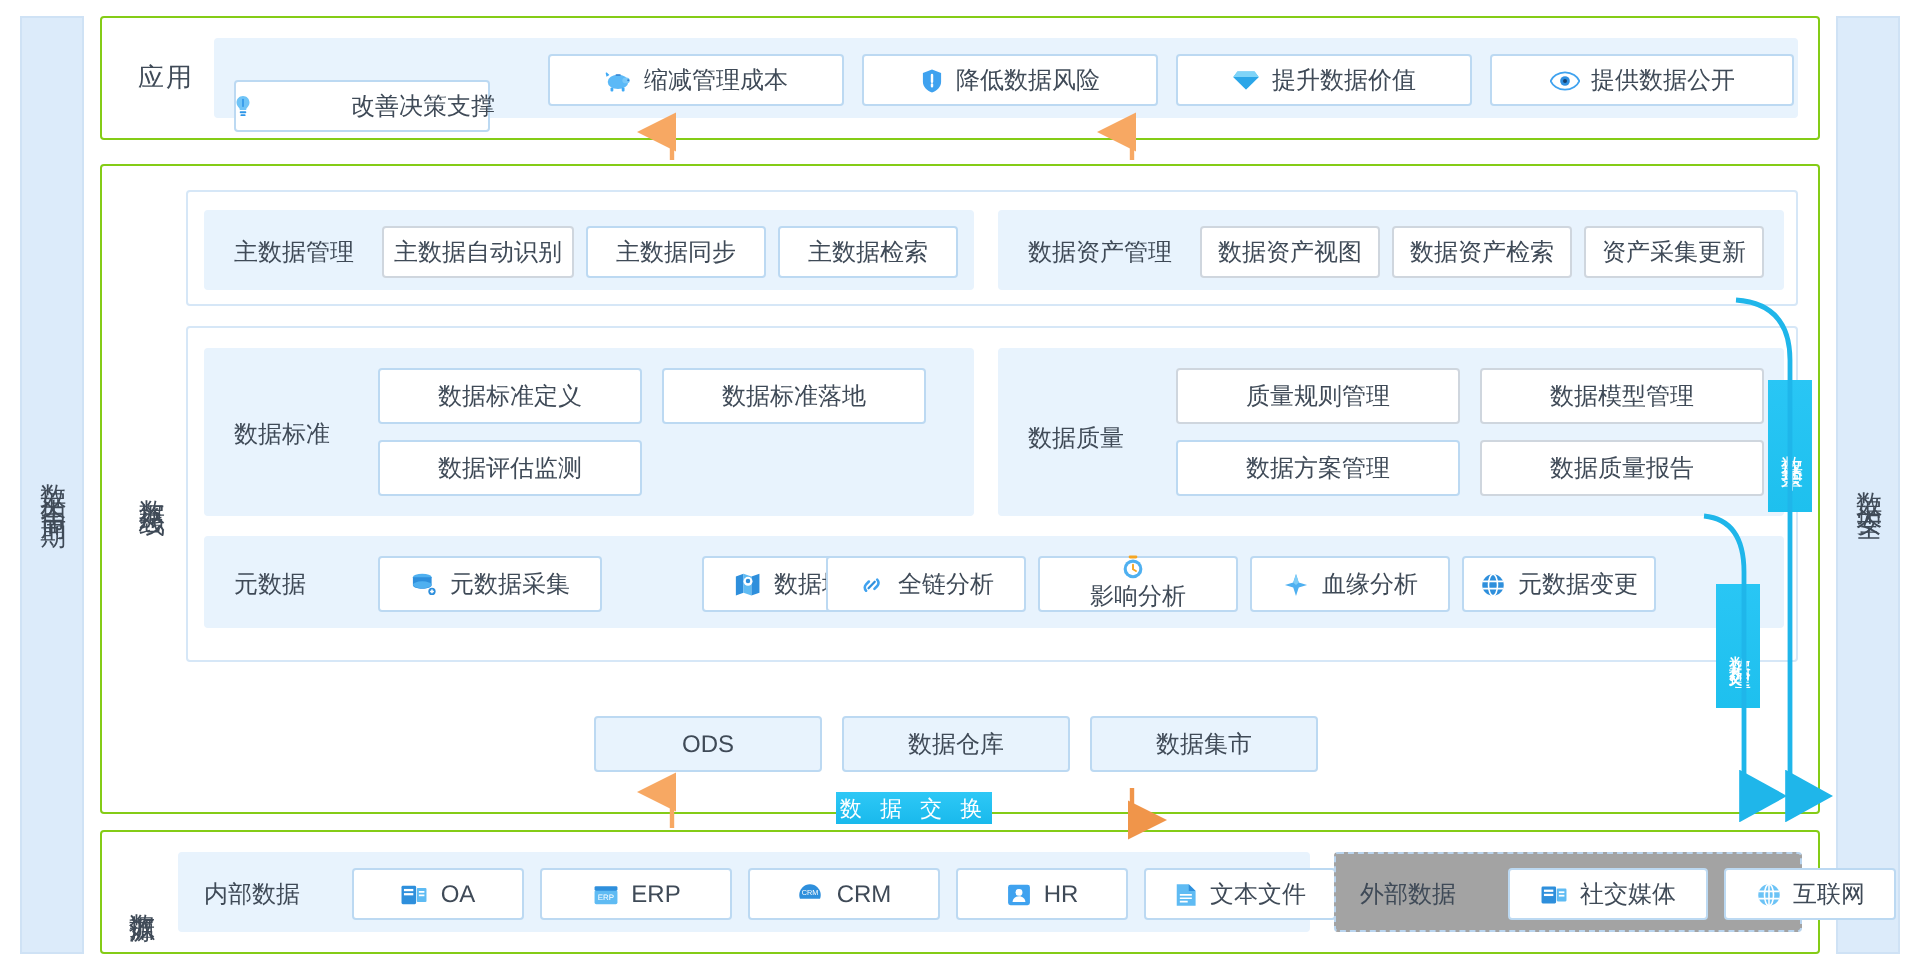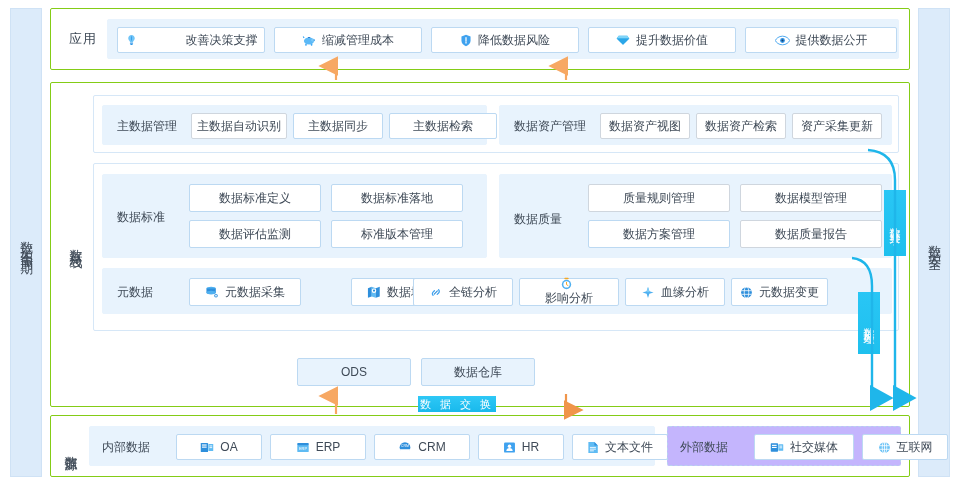--- a/index.html
+++ b/index.html
@@ -129,21 +129,21 @@
     <span class="vtext">数据安全</span>
   </div>
 
   <div class="panel" id="panel-app">
     <div class="sect-label horiz" style="left:8px;top:0;width:48px;height:60px;">
       <span>应用</span>
     </div>
 
     <div class="group" style="left:56px;top:10px;width:792px;height:40px;">
 
-      <div class="tile icon-tile" style="left:9px;top:7px;width:148px;height:26px;gap:48px;">
+      <div class="tile icon-tile" style="left:9px;top:20px;width:128px;height:26px;gap:48px;">
         <span class="ic">
           <svg width="13" height="13" viewBox="0 0 16 16">
             <path d="M8 1.2c-2.3 0-4 1.8-4 4 0 1.5.8 2.5 1.5 3.2.3.3.5.7.5 1.1v.3h4v-.3c0-.4.2-.8.5-1.1.7-.7 1.5-1.7 1.5-3.2 0-2.2-1.7-4-4-4z" fill="#6fc4f7"></path>
             <rect x="6" y="10.6" width="4" height="1.3" rx=".5" fill="#2f96e8"></rect>
             <rect x="6.4" y="12.4" width="3.2" height="1.2" rx=".6" fill="#2f96e8"></rect>
             <path d="M8 3.4v4.2" stroke="#2f96e8" stroke-width="1" stroke-linecap="round"></path>
           </svg>
         </span>
         <span>改善决策支撑</span>
       </div>
@@ -202,39 +202,38 @@
     <div class="sect-label" style="left:6px;top:80px;width:36px;height:160px;">
       <span>数据总线</span>
     </div>
 
     <div class="group outline" style="left:42px;top:12px;width:806px;height:58px;">
 
       <div class="group" style="left:8px;top:9px;width:385px;height:40px;">
         <div class="grouptitle" style="left:14px;top:0;height:40px;text-align:right;">主数据管理</div>
         <div class="tile greyborder" style="left:88px;top:7px;width:96px;height:26px;">主数据自动识别</div>
         <div class="tile" style="left:190px;top:7px;width:90px;height:26px;">主数据同步</div>
-        <div class="tile" style="left:286px;top:7px;width:108px;height:26px;">主数据检索</div>
+        <div class="tile" style="left:286px;top:7px;width:90px;height:26px;">主数据检索</div>
       </div>
 
       <div class="group" style="left:405px;top:9px;width:393px;height:40px;">
         <div class="grouptitle" style="left:14px;top:0;height:40px;">数据资产管理</div>
         <div class="tile greyborder" style="left:100px;top:7px;width:90px;height:26px;text-align:center;">数据资产视图</div>
         <div class="tile greyborder" style="left:196px;top:7px;width:90px;height:26px;">数据资产检索</div>
         <div class="tile greyborder" style="left:292px;top:7px;width:90px;height:26px;">资产采集更新</div>
       </div>
     </div>
 
     <div class="group outline" style="left:42px;top:80px;width:806px;height:168px;">
 
       <div class="group" style="left:8px;top:10px;width:385px;height:84px;">
         <div class="grouptitle" style="left:14px;top:0;height:84px;">数据标准</div>
         <div class="tile" style="left:86px;top:9px;width:132px;height:28px;">数据标准定义</div>
         <div class="tile" style="left:228px;top:9px;width:132px;height:28px;">数据标准落地</div>
         <div class="tile" style="left:86px;top:45px;width:132px;height:28px;">数据评估监测</div>
-        <div class="tile" style="left:228px;top:45px;width:132px;height:28px;">标准版本管理</div>
       </div>
 
       <div class="group" style="left:405px;top:10px;width:393px;height:84px;">
         <div class="grouptitle" style="left:14px;top:2px;height:84px;">数据质量</div>
         <div class="tile greyborder" style="left:88px;top:9px;width:142px;height:28px;">质量规则管理</div>
         <div class="tile greyborder" style="left:240px;top:9px;width:142px;height:28px;">数据模型管理</div>
         <div class="tile" style="left:88px;top:45px;width:142px;height:28px;">数据方案管理</div>
         <div class="tile greyborder" style="left:240px;top:45px;width:142px;height:28px;">数据质量报告</div>
       </div>
 
@@ -308,20 +307,21 @@
               <path d="M1.6 5.4h11.8M1.6 9.6h11.8" stroke="#ffffff" stroke-width=".9"></path>
             </svg>
           </span>
           <span>元数据变更</span>
         </div>
       </div>
     </div>
 
     <div class="tile fill" style="left:246px;top:275px;width:114px;height:28px;">ODS</div>
     <div class="tile fill" style="left:370px;top:275px;width:114px;height:28px;">数据仓库</div>
+    <div class="tile fill" style="left:494px;top:275px;width:114px;height:28px;">数据集市</div>
   </div>
 
   <div class="panel" id="panel-src">
 
     <div class="sect-label" style="left:4px;top:6px;width:30px;height:50px;">
       <span style="letter-spacing:1px;">数据源</span>
     </div>
 
     <div class="group" style="left:38px;top:10px;width:566px;height:40px;">
       <div class="grouptitle" style="left:12px;top:0;height:40px;">内部数据</div>
@@ -378,21 +378,21 @@
           <svg width="12" height="13" viewBox="0 0 14 15">
             <path d="M1.6 1.2h7l4 4v8.6H1.6z" fill="#5fbbf3"></path>
             <path d="M8.6 1.2v4h4z" fill="#2e8fdc"></path>
             <path d="M3.4 7.4h7M3.4 9.4h7M3.4 11.4h4.6" stroke="#ffffff" stroke-width="1"></path>
           </svg>
         </span>
         <span>文本文件</span>
       </div>
     </div>
 
-    <div class="group" style="left:616px;top:10px;width:234px;height:40px;border:1px dashed #b9d4ee;background:#c4b5fd;">
+    <div class="group" style="left:616px;top:10px;width:234px;height:40px;border:1px dashed #b9d4ee;background:#a3a3a3;">
       <div class="grouptitle" style="left:12px;top:0;height:40px;">外部数据</div>
 
       <div class="tile icon-tile" style="left:86px;top:7px;width:100px;height:26px;">
         <span class="ic">
           <svg width="14" height="13" viewBox="0 0 16 15">
             <rect x=".8" y="2.6" width="8.4" height="9.8" rx=".8" fill="#2e8fdc"></rect>
             <rect x="2.2" y="4.4" width="5.4" height="1.3" fill="#ffffff"></rect>
             <rect x="2.2" y="6.8" width="5.4" height="1.3" fill="#ffffff"></rect>
             <rect x="9.6" y="3.8" width="5.6" height="7.4" rx=".6" fill="#5fbbf3"></rect>
             <rect x="10.8" y="5.4" width="3.2" height="1" fill="#ffffff"></rect>

